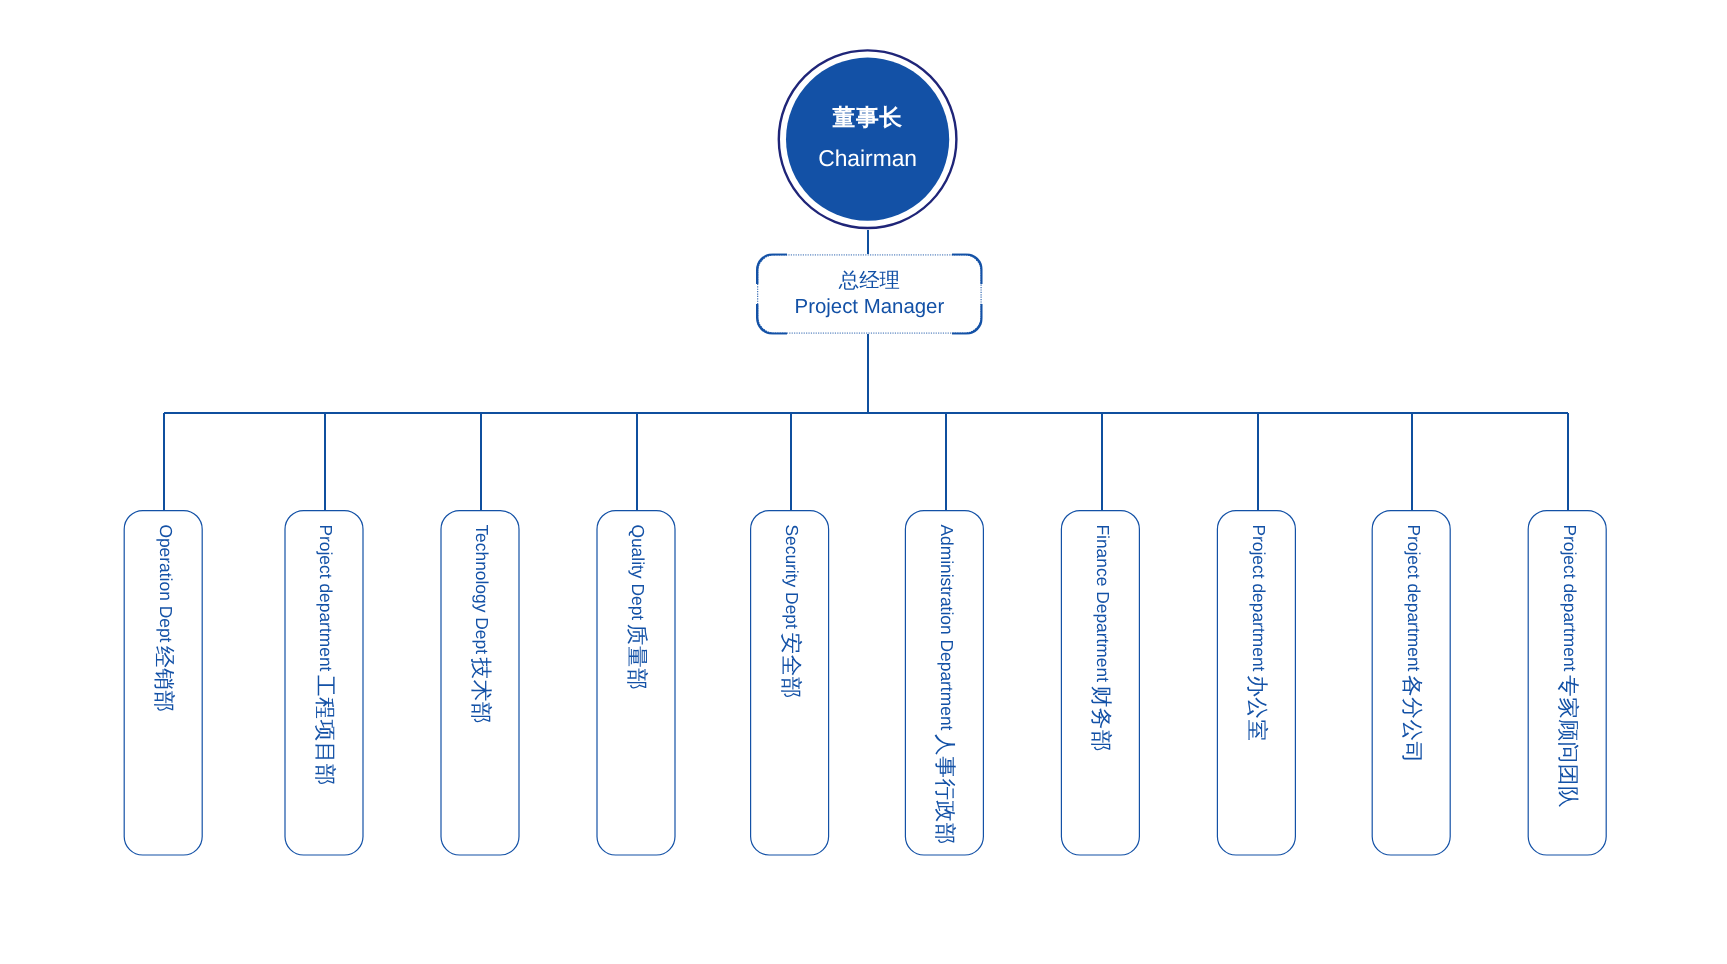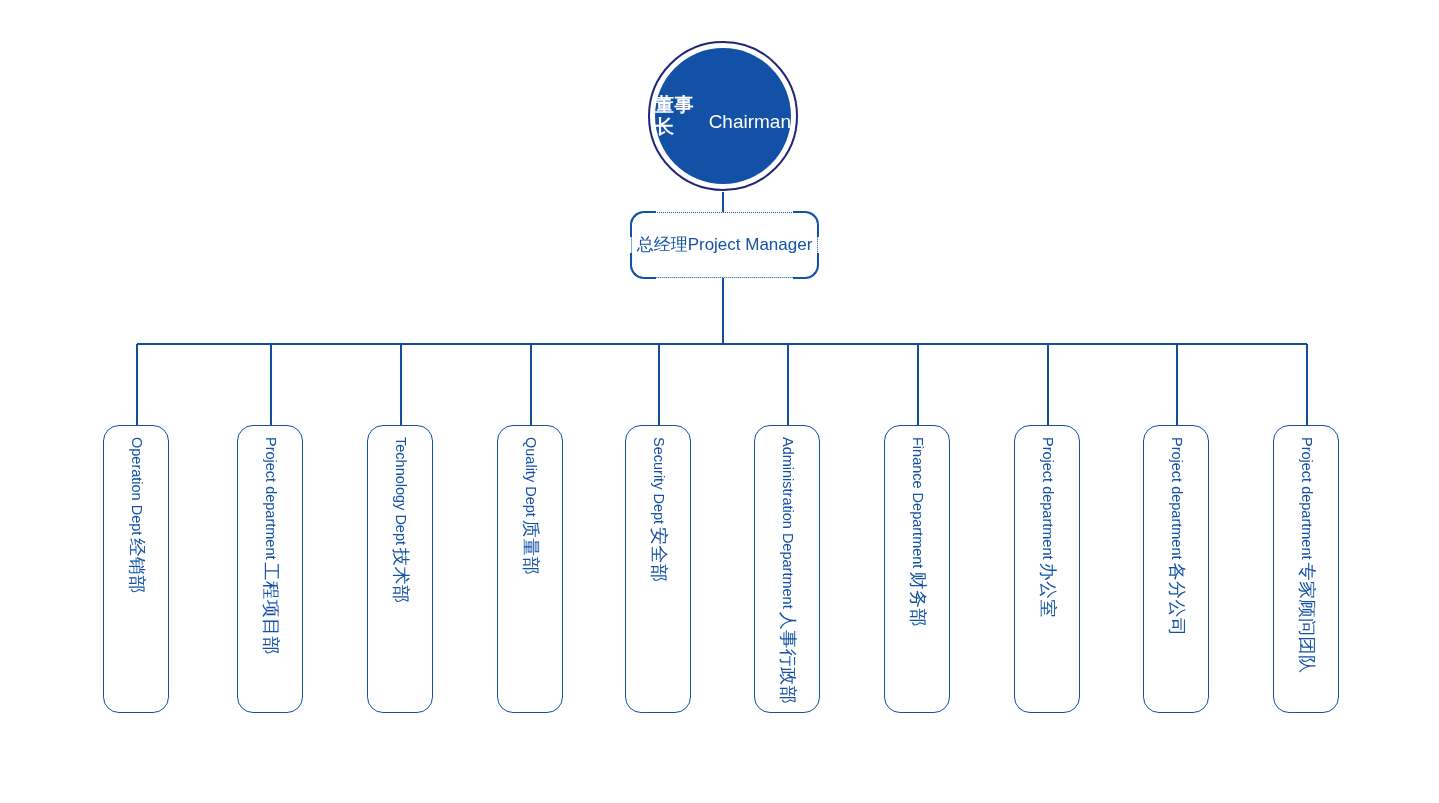--- a/index.html
+++ b/index.html
@@ -43,21 +43,21 @@
     border: 2.5px solid #1f2578;
     background: #ffffff;
     padding: 5px;
   }
   .chairman-inner {
     width: 100%;
     height: 100%;
     border-radius: 50%;
     background: #1351a6;
     display: flex;
-    flex-direction: row;
+    flex-direction: column;
     align-items: center;
     justify-content: center;
     line-height: 1.18;
   }
   .chairman-cn {
     color: #ffffff;
     font-size: 19px;
     font-weight: bold;
     letter-spacing: 0.5px;
   }
@@ -91,21 +91,21 @@
   }
   .gm-corner.tl { left: -1px; top: -1px; border-right: none; border-bottom: none; border-top-left-radius: 14px; }
   .gm-corner.tr { right: -1px; top: -1px; border-left: none; border-bottom: none; border-top-right-radius: 14px; }
   .gm-corner.bl { left: -1px; bottom: -1px; border-right: none; border-top: none; border-bottom-left-radius: 14px; }
   .gm-corner.br { right: -1px; bottom: -1px; border-left: none; border-top: none; border-bottom-right-radius: 14px; }
 
   .gm-text {
     position: absolute;
     inset: 0;
     display: flex;
-    flex-direction: row;
+    flex-direction: column;
     align-items: center;
     justify-content: center;
     line-height: 1.2;
   }
   .gm-cn {
     color: #1351a6;
     font-size: 17px;
   }
   .gm-en {
     color: #1351a6;

